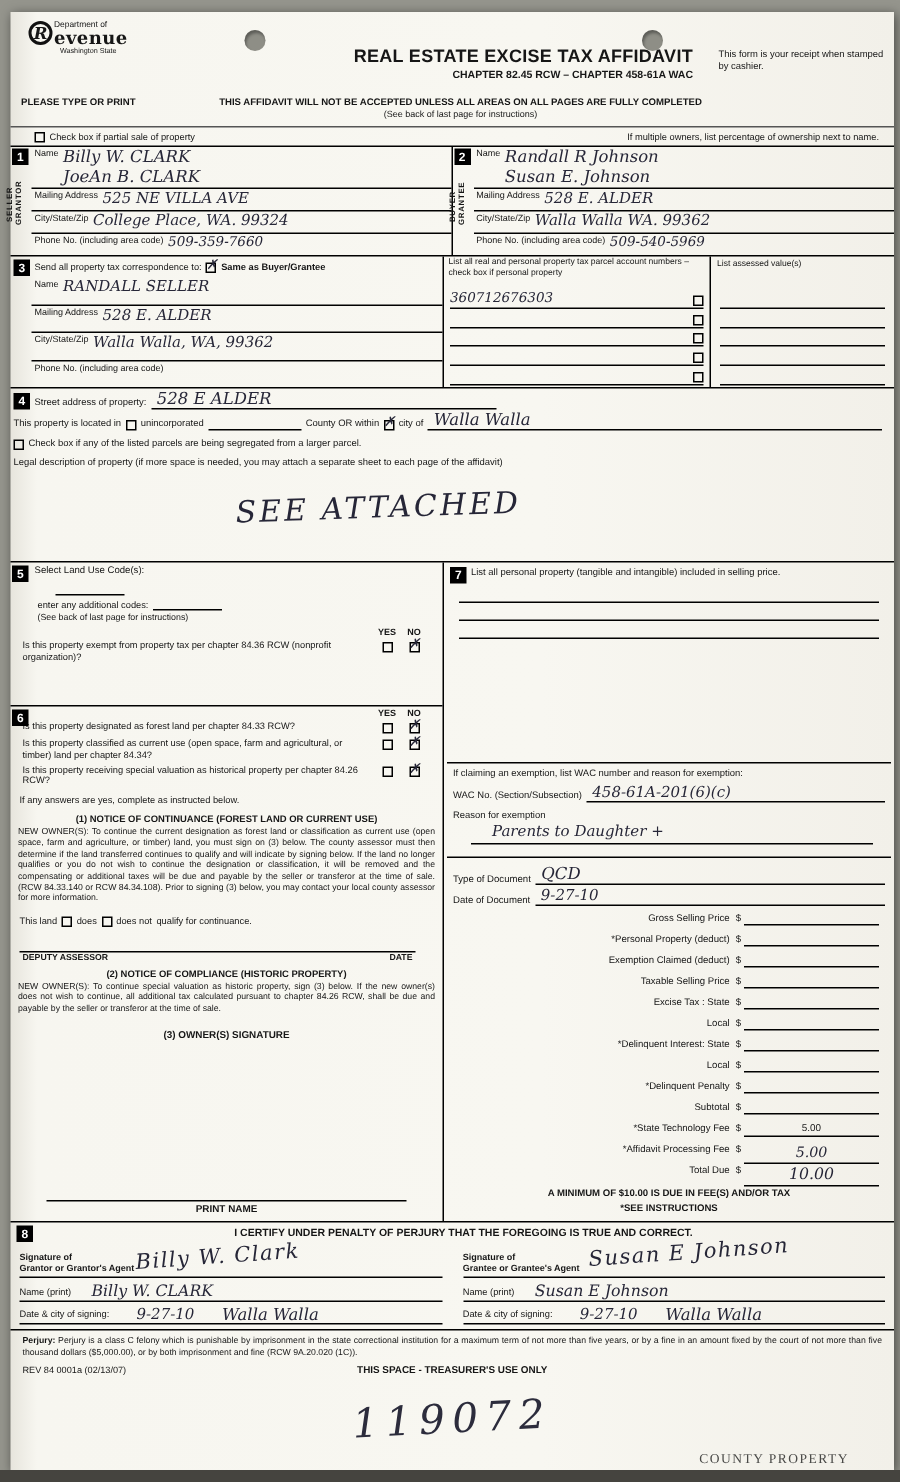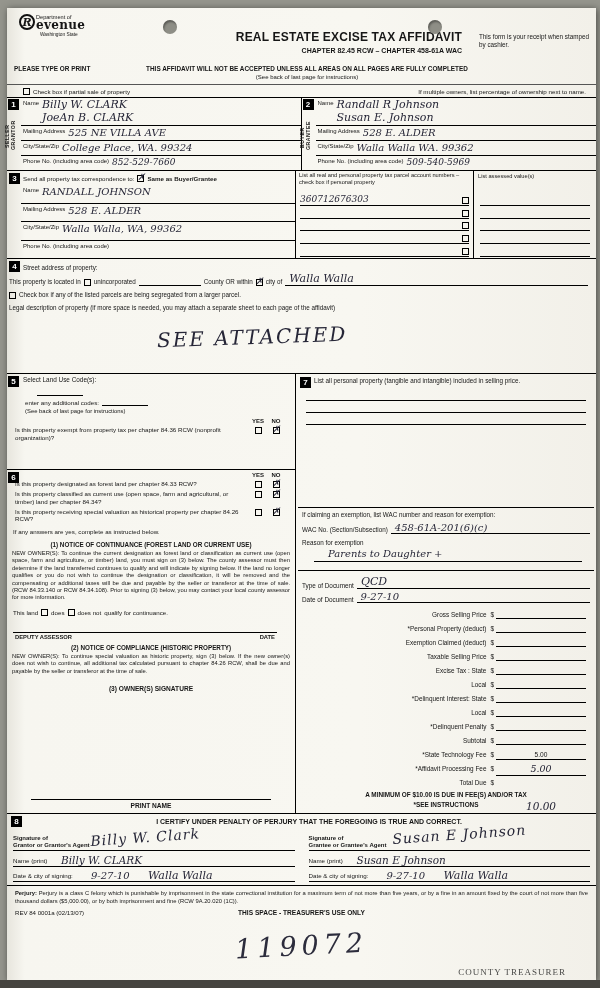--- a/index.html
+++ b/index.html
@@ -111,27 +111,27 @@
 .claiming{font-size:6.3px;}
 .wacrow{display:flex;align-items:flex-end;margin-top:5px;gap:3px;font-size:6.3px;}
 .wacrow .wlab{padding-bottom:1px;white-space:nowrap;}
 .wline{flex:1;border-bottom:1px solid #000;padding:0 4px;}
 .wline .hw{line-height:1.05;display:inline-block;}
 .reasonline{border-bottom:1px solid #000;margin:1px 8px 0 12px;height:14px;padding-left:14px;}
 .reasonline .hw{font-size:10px;line-height:1.2;}
 .typeblock{border-top:1px solid #000;margin-top:8px;padding:2px 4px 0 4px;}
 .typerow{display:flex;align-items:flex-end;gap:3px;font-size:6.4px;margin-top:3px;}
 .fees{margin-top:5px;}
-.fee{display:flex;align-items:center;height:14px;padding:0 8px 0 4px;}
+.fee{display:flex;align-items:flex-start;height:14px;padding:0 8px 0 4px;}
 .fee .fl{flex:1;text-align:right;font-size:6.4px;padding-right:4px;padding-bottom:1px;}
 .fee .fd{font-size:6.4px;padding-right:2px;padding-bottom:1px;}
 .fee .fline{width:90px;border-bottom:1px solid #000;text-align:center;}
 .fee .fv{font-style:normal;font-size:6.6px;display:inline-block;padding-bottom:1px;}
 .fee .fv.hwv{font-family:"DejaVu Serif",serif;font-style:italic;font-size:9.5px;color:#262637;}
-.fee.total .fv.hwv{font-size:10.5px;margin-top:48px;}
+.fee.total .fv.hwv{font-size:10.5px;}
 .minnote{text-align:center;font-weight:bold;font-size:6.4px;margin-top:auto;margin-bottom:4px;line-height:1.45;}
 
 .sec8{border-top:1.5px solid #000;border-bottom:1px solid #000;padding-bottom:3px;}
 .cert-head{display:flex;align-items:center;gap:4px;padding:2px 4px;}
 .cert-text{flex:1;text-align:center;font-weight:bold;font-size:7px;}
 .halves{display:flex;padding:0 6px;gap:14px;}
 .half{width:50%;position:relative;}
 .sigrow{position:relative;border-bottom:1px solid #000;height:22px;}
 .siglabel{position:absolute;left:0;bottom:1px;font-size:6px;font-weight:bold;line-height:1.2;}
 .siglabel .sl{display:block;}
@@ -188,21 +188,21 @@
       <div class="party p1">
         <span class="secnum">1</span>
         <span class="vword vw1">SELLER</span>
         <span class="vword vw2">GRANTOR</span>
         <div class="fields">
           <div class="frow fname">
             <span class="flabel">Name</span><span class="hwlines"><span class="hw v11">Billy W. CLARK</span><span class="hw v11">JoeAn B. CLARK</span></span>
           </div>
           <div class="frow faddr"><span class="flabel">Mailing Address</span><span class="hw v10">525 NE VILLA AVE</span></div>
           <div class="frow fcity"><span class="flabel">City/State/Zip</span><span class="hw v10">College Place, WA. 99324</span></div>
-          <div class="frow fphone"><span class="flabel">Phone No. (including area code)</span><span class="hw v9">852-529-7660</span></div>
+          <div class="frow fphone"><span class="flabel">Phone No. (including area code)</span><span class="hw v9">509-359-7660</span></div>
         </div>
       </div>
       <div class="party">
         <span class="secnum">2</span>
         <span class="vword vw1">BUYER</span>
         <span class="vword vw2">GRANTEE</span>
         <div class="fields">
           <div class="frow fname">
             <span class="flabel">Name</span><span class="hwlines"><span class="hw v11">Randall R Johnson</span><span class="hw v11">Susan E. Johnson</span></span>
           </div>
@@ -217,21 +217,21 @@
       <div class="corr">
         <div class="corr-head">
           <span class="secnum">3</span>
           <span class="sendlbl">Send all property tax correspondence to:</span>
           <span class="cb">
               <i class="mk">✗</i>
             </span>
           <span class="samelbl">Same as Buyer/Grantee</span>
         </div>
         <div class="fields2">
-          <div class="frow"><span class="flabel">Name</span><span class="hw v10">RANDALL JOHNSON</span></div>
+          <div class="frow"><span class="flabel">Name</span><span class="hw v10">RANDALL SELLER</span></div>
           <div class="frow"><span class="flabel">Mailing Address</span><span class="hw v10">528 E. ALDER</span></div>
           <div class="frow"><span class="flabel">City/State/Zip</span><span class="hw v10">Walla Walla, WA, 99362</span></div>
           <div class="frow fphone"><span class="flabel">Phone No. (including area code)</span></div>
         </div>
       </div>
       <div class="parcels">
         <div class="parcel-col">
           <div class="parcel-head">List all real and personal property tax parcel account numbers – check box if personal property</div>
           <div class="prow">
               <span class="phw hw">360712676303</span>
@@ -272,20 +272,21 @@
           <div class="arow"></div>
           <div class="arow"></div>
         </div>
       </div>
     </div>
 
     <div class="sec4">
       <div class="s4row r1">
         <span class="secnum">4</span>
         <span class="lab">Street address of property:</span>
+        <span class="hwline"><span class="hw v11">528 E ALDER</span></span>
       </div>
       <div class="s4row r2">
         <span class="lab">This property is located in</span>
         <span class="cb">
             <i class="mk"></i>
           </span>
         <span class="lab">unincorporated</span>
         <span class="blankline"></span>
         <span class="lab">County OR within</span>
         <span class="cb">
@@ -533,19 +534,19 @@
     <div class="footer-row">
       <span class="rev">REV 84 0001a (02/13/07)</span>
       <span class="tspace">THIS SPACE - TREASURER'S USE ONLY</span>
       <span class="rev"></span>
     </div>
 
     <div class="stamp">
       <span class="hw">119072</span>
     </div>
 
-    <div class="county">COUNTY TREASURER</div>
+    <div class="county">COUNTY PROPERTY</div>
   </div>
 
   <div class="hole h1"></div>
   <div class="hole h2"></div>
   <div class="band"></div>
 </div>
 
 </body></html>

